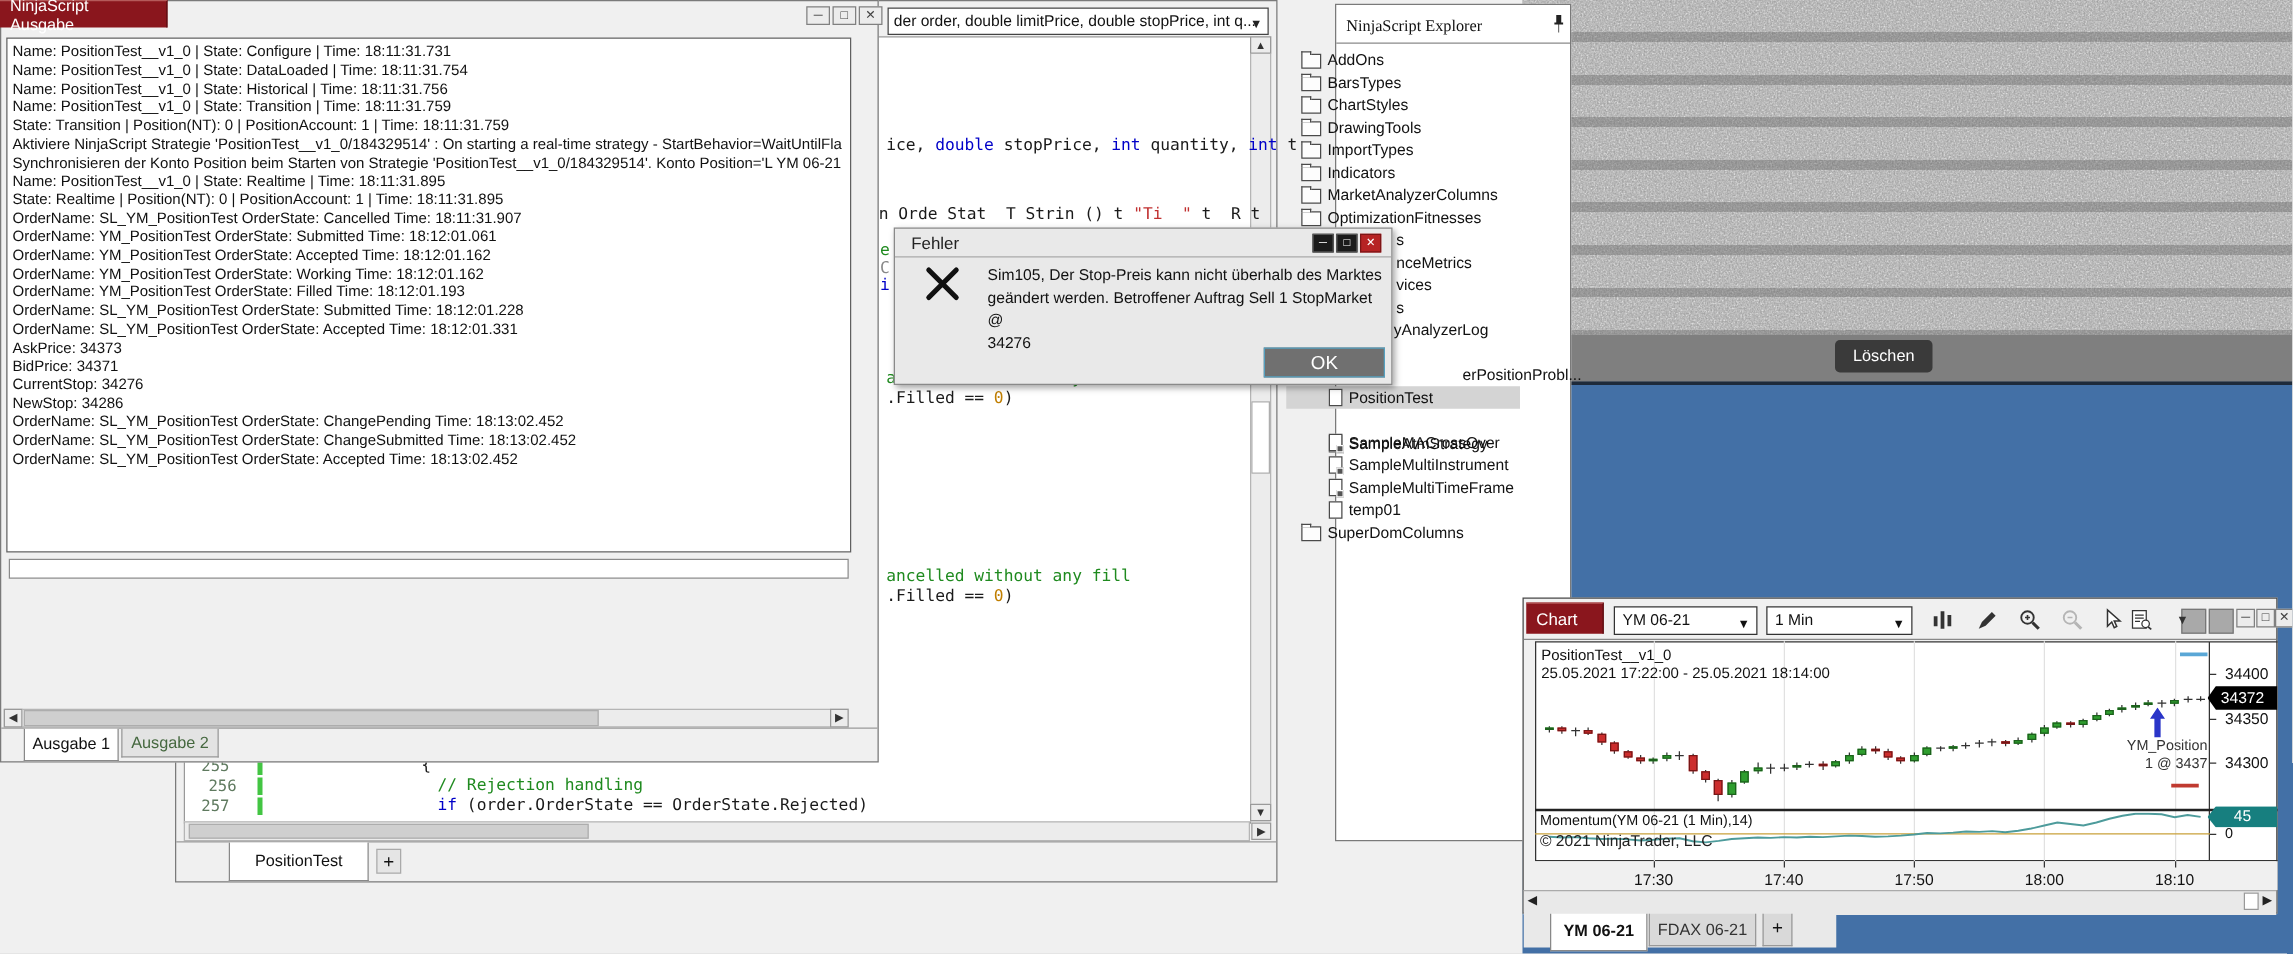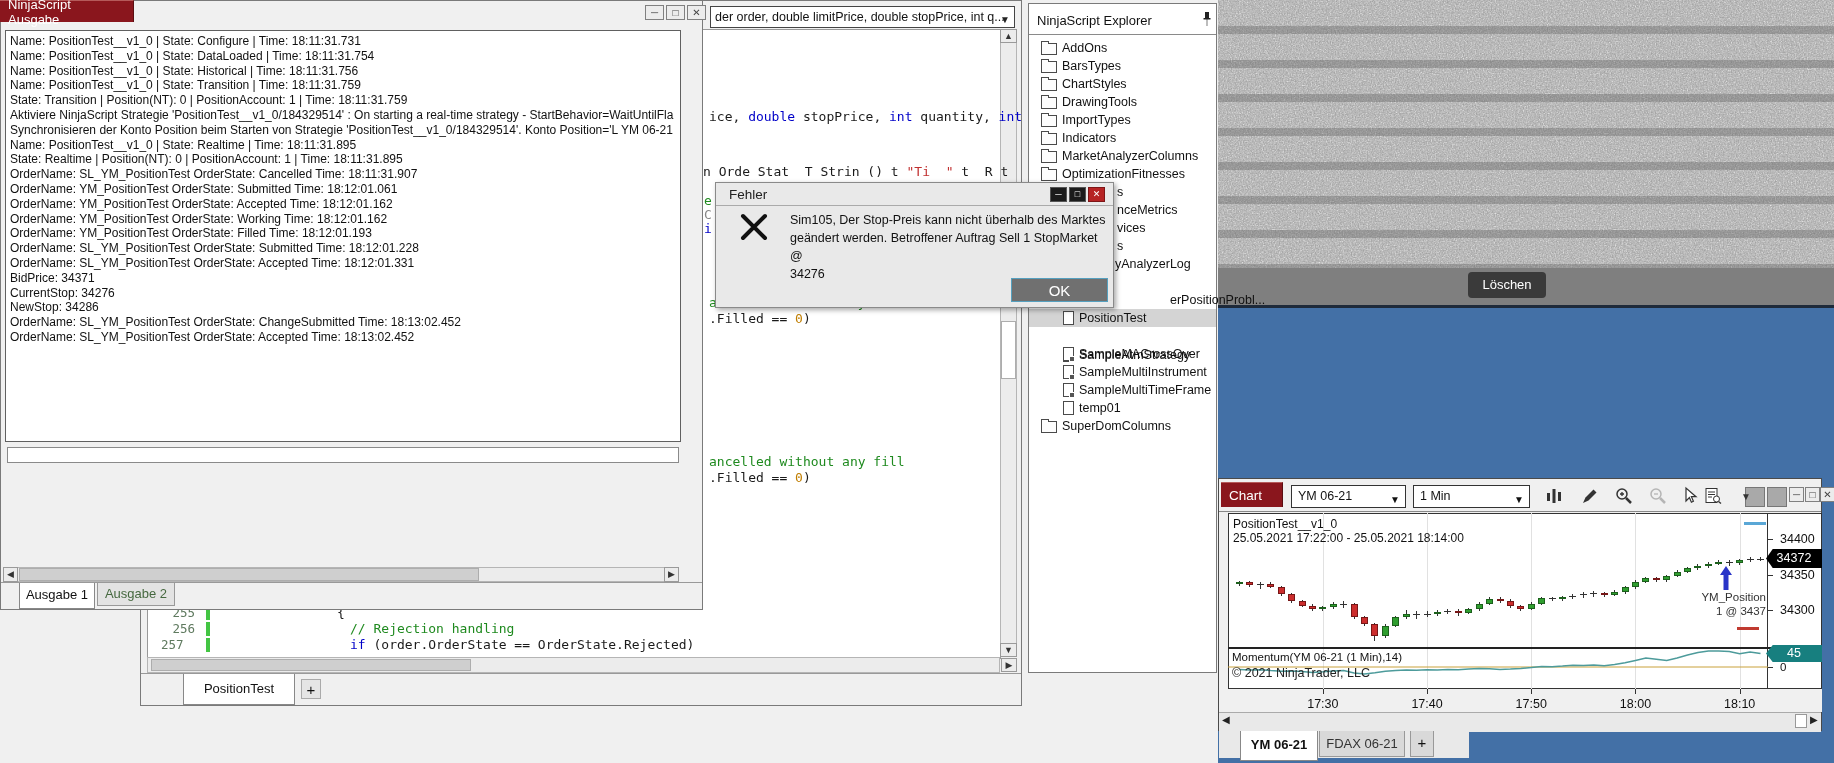--- a/index.html
+++ b/index.html
@@ -85,45 +85,45 @@
     <div class="sb-arrow" style="left:860px;top:657px;width:16px;height:14px;">▶</div>
 
     <div class="abs" style="left:0;top:672px;width:880px;height:1px;background:#999;"></div>
     <div class="ctab" style="left:42px;top:673px;width:112px;height:31px;background:#fff;border:1px solid #888;border-top:none;line-height:30px;">
       <span>PositionTest</span>
     </div>
     <div class="ctab" style="left:160px;top:678px;width:20px;height:20px;background:#e5e5e5;border:1px solid #aaa;line-height:19px;font-size:15px;">
       <span>+</span>
     </div>
     <div id="ed-lines" class="abs" style="left:0;top:0;width:880px;height:656px;">
-        <div class="abs code" style="left:20px;top:604px;width:34px;text-align:right;color:#5f7a5f;font-size:12.5px;">255</div>
+        <div class="abs code" style="left:20px;top:604px;width:34px;text-align:left;color:#5f7a5f;font-size:12.5px;">255</div>
         <div class="abs" style="left:65px;top:605px;width:4px;height:14px;background:#43c543;"></div>
         <div class="abs code" style="left:196px;top:604px;"><span class="c-p">{</span></div>
-        <div class="abs code" style="left:20px;top:620px;width:34px;text-align:right;color:#5f7a5f;font-size:12.5px;">256</div>
+        <div class="abs code" style="left:20px;top:620px;width:34px;text-align:center;color:#5f7a5f;font-size:12.5px;">256</div>
         <div class="abs" style="left:65px;top:621px;width:4px;height:14px;background:#43c543;"></div>
         <div class="abs code" style="left:209px;top:620px;"><span class="c-com">// Rejection handling</span></div>
         <div class="abs code" style="left:20px;top:636px;width:34px;color:#5f7a5f;font-size:12.5px;">257</div>
         <div class="abs" style="left:65px;top:637px;width:4px;height:14px;background:#43c543;"></div>
         <div class="abs code" style="left:209px;top:636px;"><span class="c-kw">if</span><span class="c-p"> (order.OrderState == OrderState.Rejected)</span></div>
       </div>
   </div>
 
   <div id="ed-frags">
       <div class="abs code" style="left:709px;top:109px;"><span class="c-p">ice, </span><span class="c-kw">double</span><span class="c-p"> stopPrice, </span><span class="c-kw">int</span><span class="c-p"> quantity, </span><span class="c-kw">int</span><span class="c-p"> t</span></div>
       <div class="abs code" style="left:703px;top:164px;"><span class="c-p">n Orde Stat  T Strin () t </span><span class="c-str">"Ti  "</span><span class="c-p"> t  R t</span></div>
       <div class="abs code" style="left:704px;top:193px;"><span class="c-com">e</span></div>
       <div class="abs code" style="left:704px;top:207px;"><span class="c-dim">C</span></div>
       <div class="abs code" style="left:704px;top:221px;"><span class="c-kw">i</span></div>
       <div class="abs code" style="left:709px;top:295px;"><span class="c-com">ancelled without any fill</span></div>
       <div class="abs code" style="left:709px;top:311px;"><span class="c-p">.Filled == </span><span class="c-num">0</span><span class="c-p">)</span></div>
       <div class="abs code" style="left:709px;top:454px;"><span class="c-com">ancelled without any fill</span></div>
       <div class="abs code" style="left:709px;top:470px;"><span class="c-p">.Filled == </span><span class="c-num">0</span><span class="c-p">)</span></div>
     </div>
 
-  <div class="win" style="left:1028px;top:3px;width:189px;height:670px;background:#fff;">
+  <div class="win" style="left:1068px;top:3px;width:189px;height:670px;background:#fff;font-family:Liberation Serif, serif;">
     <div class="abs" style="left:8px;top:9px;font-size:13px;">NinjaScript Explorer</div>
     <span class="abs" style="left:172px;top:7px;">
       <svg width="12" height="16" viewBox="0 0 12 16">
           <path d="M4 1h4v6h1.5v1.5H2.5V7H4zM5.7 8.5h0.6V15h-0.6z" fill="#222"></path>
         </svg>
     </span>
     <div class="abs" style="left:0;top:30px;width:187px;height:1px;background:#8a8a8a;"></div>
   </div>
   <div id="exp-items">
       <div class="exp-row" style="top:39px;">
@@ -224,23 +224,25 @@
         <div class="logline">Synchronisieren der Konto Position beim Starten von Strategie 'PositionTest__v1_0/184329514'. Konto Position='L YM 06-21</div>
         <div class="logline">Name: PositionTest__v1_0 | State: Realtime | Time: 18:11:31.895</div>
         <div class="logline">State: Realtime | Position(NT): 0 | PositionAccount: 1 | Time: 18:11:31.895</div>
         <div class="logline">OrderName: SL_YM_PositionTest OrderState: Cancelled Time: 18:11:31.907</div>
         <div class="logline">OrderName: YM_PositionTest OrderState: Submitted Time: 18:12:01.061</div>
         <div class="logline">OrderName: YM_PositionTest OrderState: Accepted Time: 18:12:01.162</div>
         <div class="logline">OrderName: YM_PositionTest OrderState: Working Time: 18:12:01.162</div>
         <div class="logline">OrderName: YM_PositionTest OrderState: Filled Time: 18:12:01.193</div>
         <div class="logline">OrderName: SL_YM_PositionTest OrderState: Submitted Time: 18:12:01.228</div>
         <div class="logline">OrderName: SL_YM_PositionTest OrderState: Accepted Time: 18:12:01.331</div>
+        <div class="logline">AskPrice: 34373</div>
         <div class="logline">BidPrice: 34371</div>
         <div class="logline">CurrentStop: 34276</div>
         <div class="logline">NewStop: 34286</div>
+        <div class="logline">OrderName: SL_YM_PositionTest OrderState: ChangePending Time: 18:13:02.452</div>
         <div class="logline">OrderName: SL_YM_PositionTest OrderState: ChangeSubmitted Time: 18:13:02.452</div>
         <div class="logline">OrderName: SL_YM_PositionTest OrderState: Accepted Time: 18:13:02.452</div>
       </div>
     <div class="abs" style="left:6px;top:446px;width:672px;height:16px;background:#fff;border:1px solid #8a8a8a;box-sizing:border-box;"></div>
 
     <div class="sb" style="left:2px;top:566px;width:676px;height:15px;"></div>
     <div class="sb-arrow" style="left:2px;top:566px;width:15px;height:15px;">◀</div>
     <div class="sb-arrow" style="left:663px;top:566px;width:15px;height:15px;">▶</div>
     <div class="thumb" style="left:18px;top:567px;width:460px;height:13px;"></div>
 

